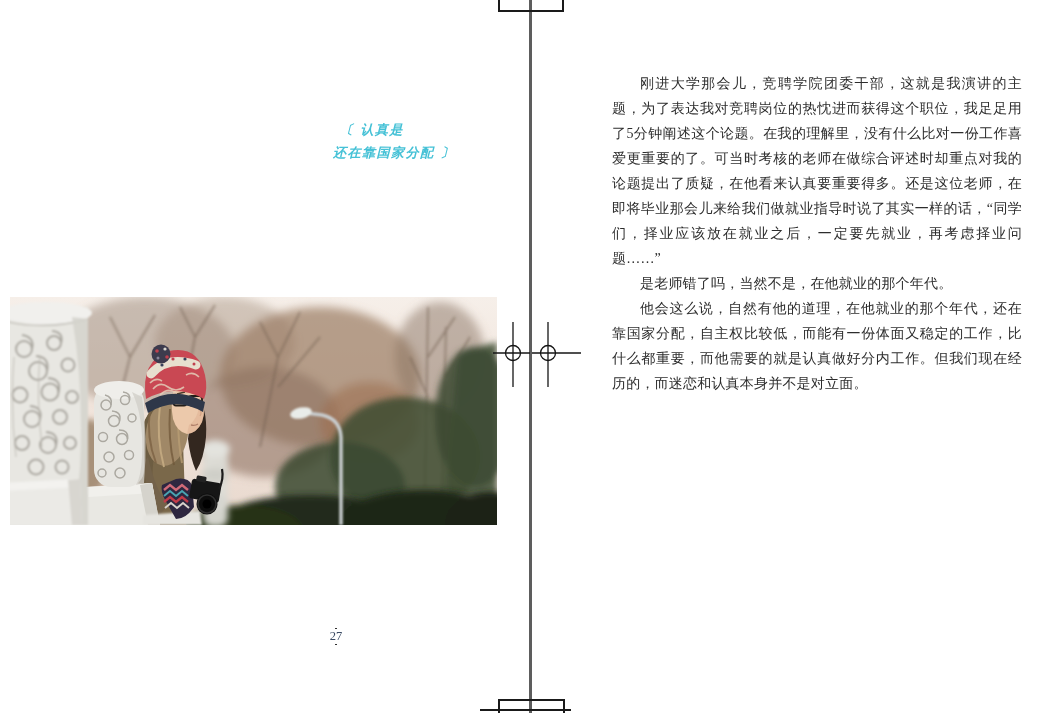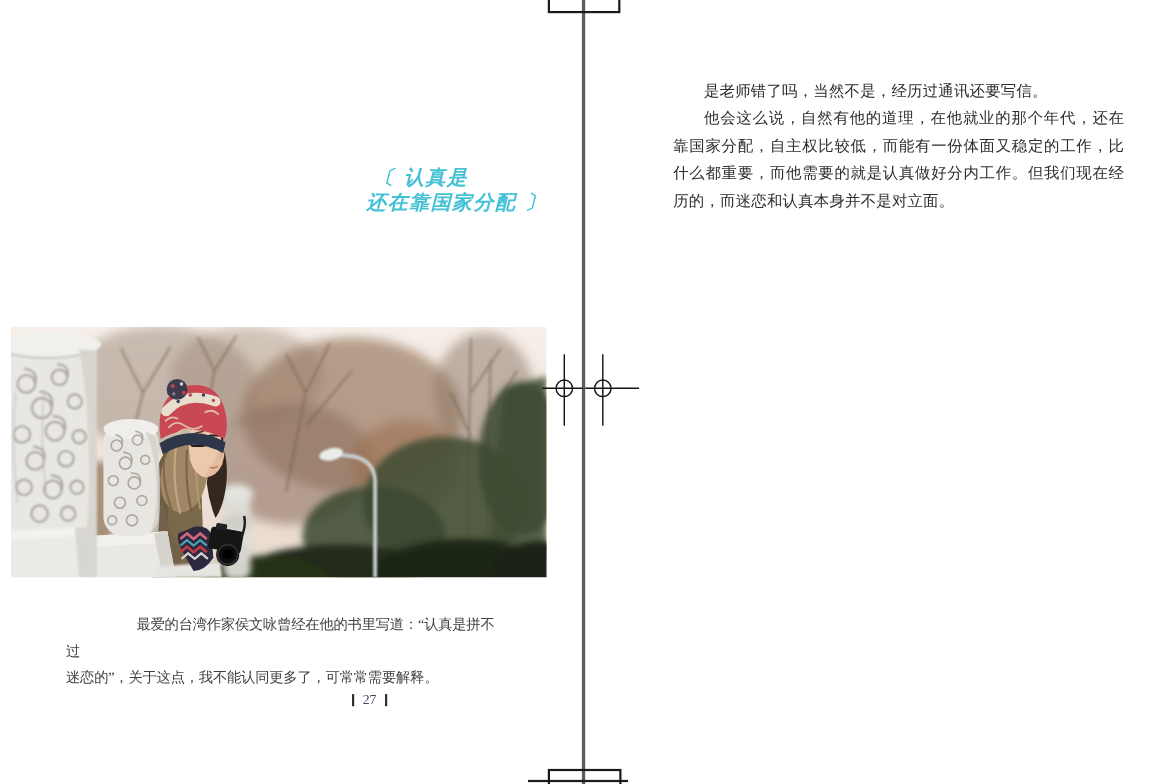--- a/index.html
+++ b/index.html
@@ -11,36 +11,36 @@
   .fold-line{position:absolute;left:529px;top:0;width:3px;height:713px;background:#5d5d5d;}
   .trim-top{position:absolute;left:498px;top:-20px;width:62px;height:28px;border:2px solid #1a1a1a;background:transparent;}
   .trim-bottom-box{position:absolute;left:498px;top:699px;width:63px;height:30px;border:2px solid #1a1a1a;}
   .trim-bottom-line{position:absolute;left:480px;top:709px;width:91px;height:2px;background:#1a1a1a;}
   .reg-marks{position:absolute;left:480px;top:315px;width:110px;height:80px;}
   
   .page-left{position:absolute;left:0;top:0;width:529px;height:713px;}
   .chapter-title{
     position:absolute;left:333px;top:118px;width:170px;
     color:#45c1d6;font-family:"DejaVu Sans","Liberation Sans",sans-serif;
-    font-weight:bold;font-style:italic;font-size:18px;line-height:23px;letter-spacing:1.5px;margin-top:32px;
+    font-weight:bold;font-style:italic;font-size:13px;line-height:23px;letter-spacing:1.5px;
   }
   .chapter-title .t1{padding-left:7px;}
   .photo-frame{position:absolute;left:10px;top:297px;width:487px;height:228px;overflow:hidden;}
   .caption{
     position:absolute;left:60px;top:556px;width:402px;
     font-size:13px;line-height:24px;color:#3f3f3f;letter-spacing:-0.2px;
   }
   .caption .c1{text-indent:64px;}
   
   .pagenum{
     position:absolute;top:628px;width:72px;height:16px;
     display:flex;align-items:center;justify-content:center;
     font-size:12.5px;color:#3a4a63;font-family:"Liberation Serif","DejaVu Serif",serif;
   }
-  .pagenum.left{left:300px;}
+  .pagenum.left{left:300px;flex-direction:column;}
   .pnbar{display:inline-block;width:1.5px;height:11px;background:#2f2f2f;margin:0 8px;}
   
   .page-right{position:absolute;left:529px;top:0;width:533px;height:713px;}
   .body-text{
     position:absolute;left:83px;top:71px;width:410px;   
     font-size:14px;line-height:25px;color:#2d2d2d;letter-spacing:0.2px;
   }
   .body-text p{margin:0;text-indent:2em;text-align:justify;}
 </style>
 </head>
@@ -243,35 +243,32 @@
             <path d="M4,60 Q0,110 6,160"></path>
             <path d="M30,58 Q26,100 32,150"></path>
           </g>
           <path d="M-6,186 L70,182 L72,228 L-6,228 Z" fill="#ebeae6"></path>
           <path d="M-6,186 L70,182 L70,190 L-6,194 Z" fill="#f3f2ef"></path>
           <path d="M58,183 L70,182 L72,228 L62,228 Z" fill="#d8d6d0"></path>
         </g>
       </svg>
     </div>
 
-    <div class="caption">
-      <div class="c1">最爱的台湾作家侯文咏曾经在他的书里写道：“认真是拼不过</div>
-      <div class="c2">迷恋的”，关于这点，我不能认同更多了，可常常需要解释。</div>
-    </div>
 
     <div class="pagenum left">
       <span class="pnbar"></span>
         <span>27</span>
         <span class="pnbar"></span>
     </div>
   </div>
 
   <div class="page-right">
     <div class="body-text">
-      <p>是老师错了吗，当然不是，经历过通讯还要写信。</p>
+      <p>刚进大学那会儿，竞聘学院团委干部，这就是我演讲的主题，为了表达我对竞聘岗位的热忱进而获得这个职位，我足足用了5分钟阐述这个论题。在我的理解里，没有什么比对一份工作喜爱更重要的了。可当时考核的老师在做综合评述时却重点对我的论题提出了质疑，在他看来认真要重要得多。还是这位老师，在即将毕业那会儿来给我们做就业指导时说了其实一样的话，“同学们，择业应该放在就业之后，一定要先就业，再考虑择业问题……”</p>
+      <p>是老师错了吗，当然不是，在他就业的那个年代。</p>
       <p>他会这么说，自然有他的道理，在他就业的那个年代，还在靠国家分配，自主权比较低，而能有一份体面又稳定的工作，比什么都重要，而他需要的就是认真做好分内工作。但我们现在经历的，而迷恋和认真本身并不是对立面。</p>
     </div>
 
   </div>
 
   <div class="fold-line"></div>
   <div class="trim-top"></div>
   <div class="trim-bottom-box"></div>
   <div class="trim-bottom-line"></div>
   <svg class="reg-marks" viewBox="0 0 110 80" width="110" height="80">

